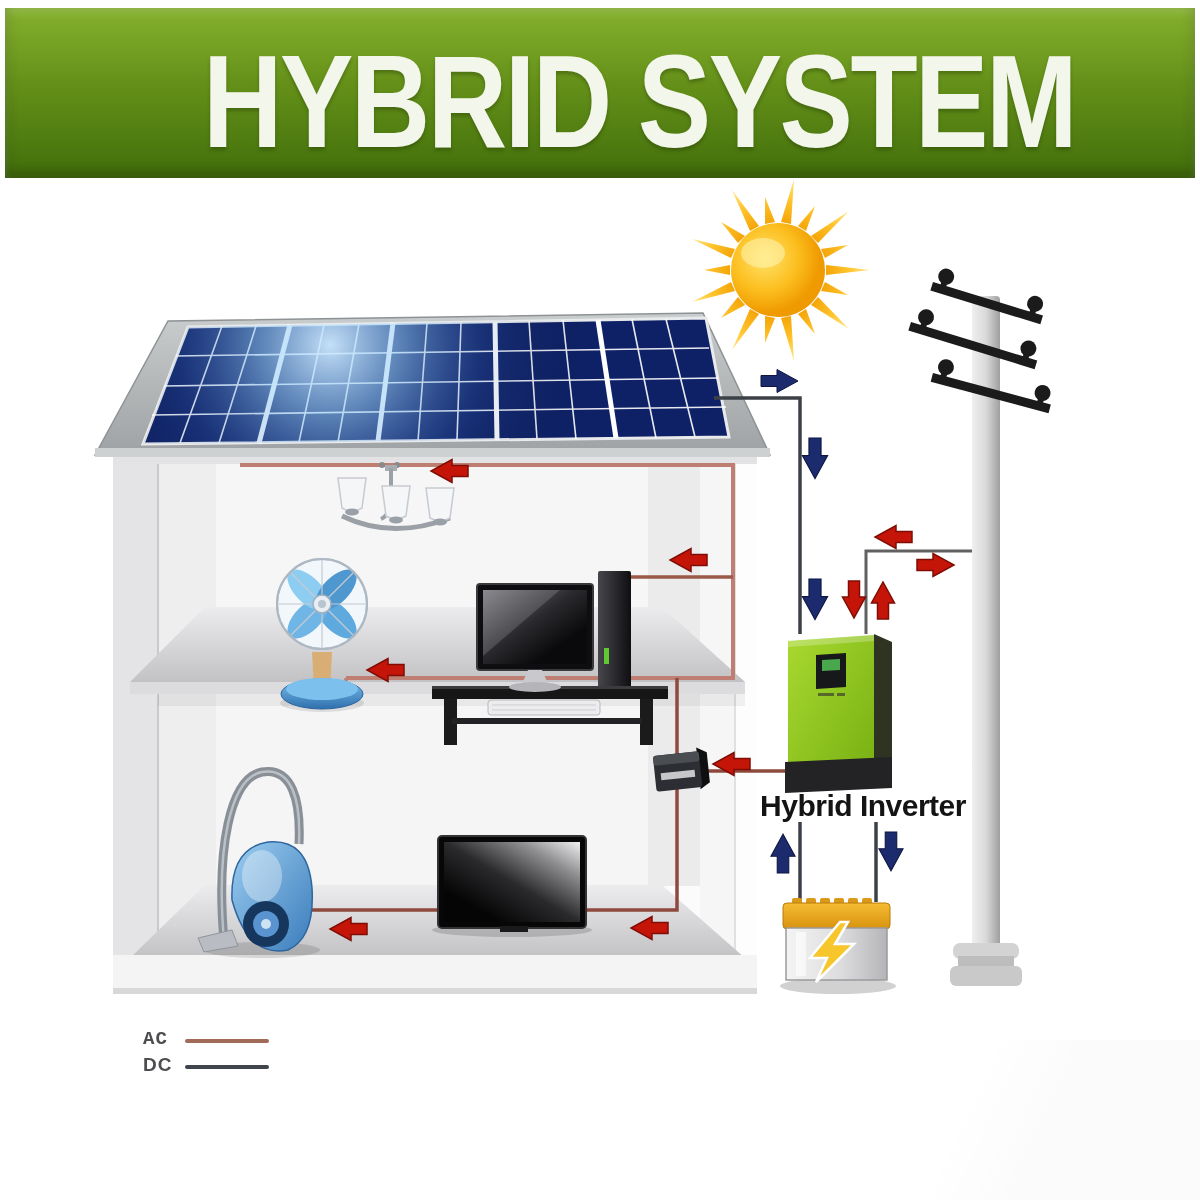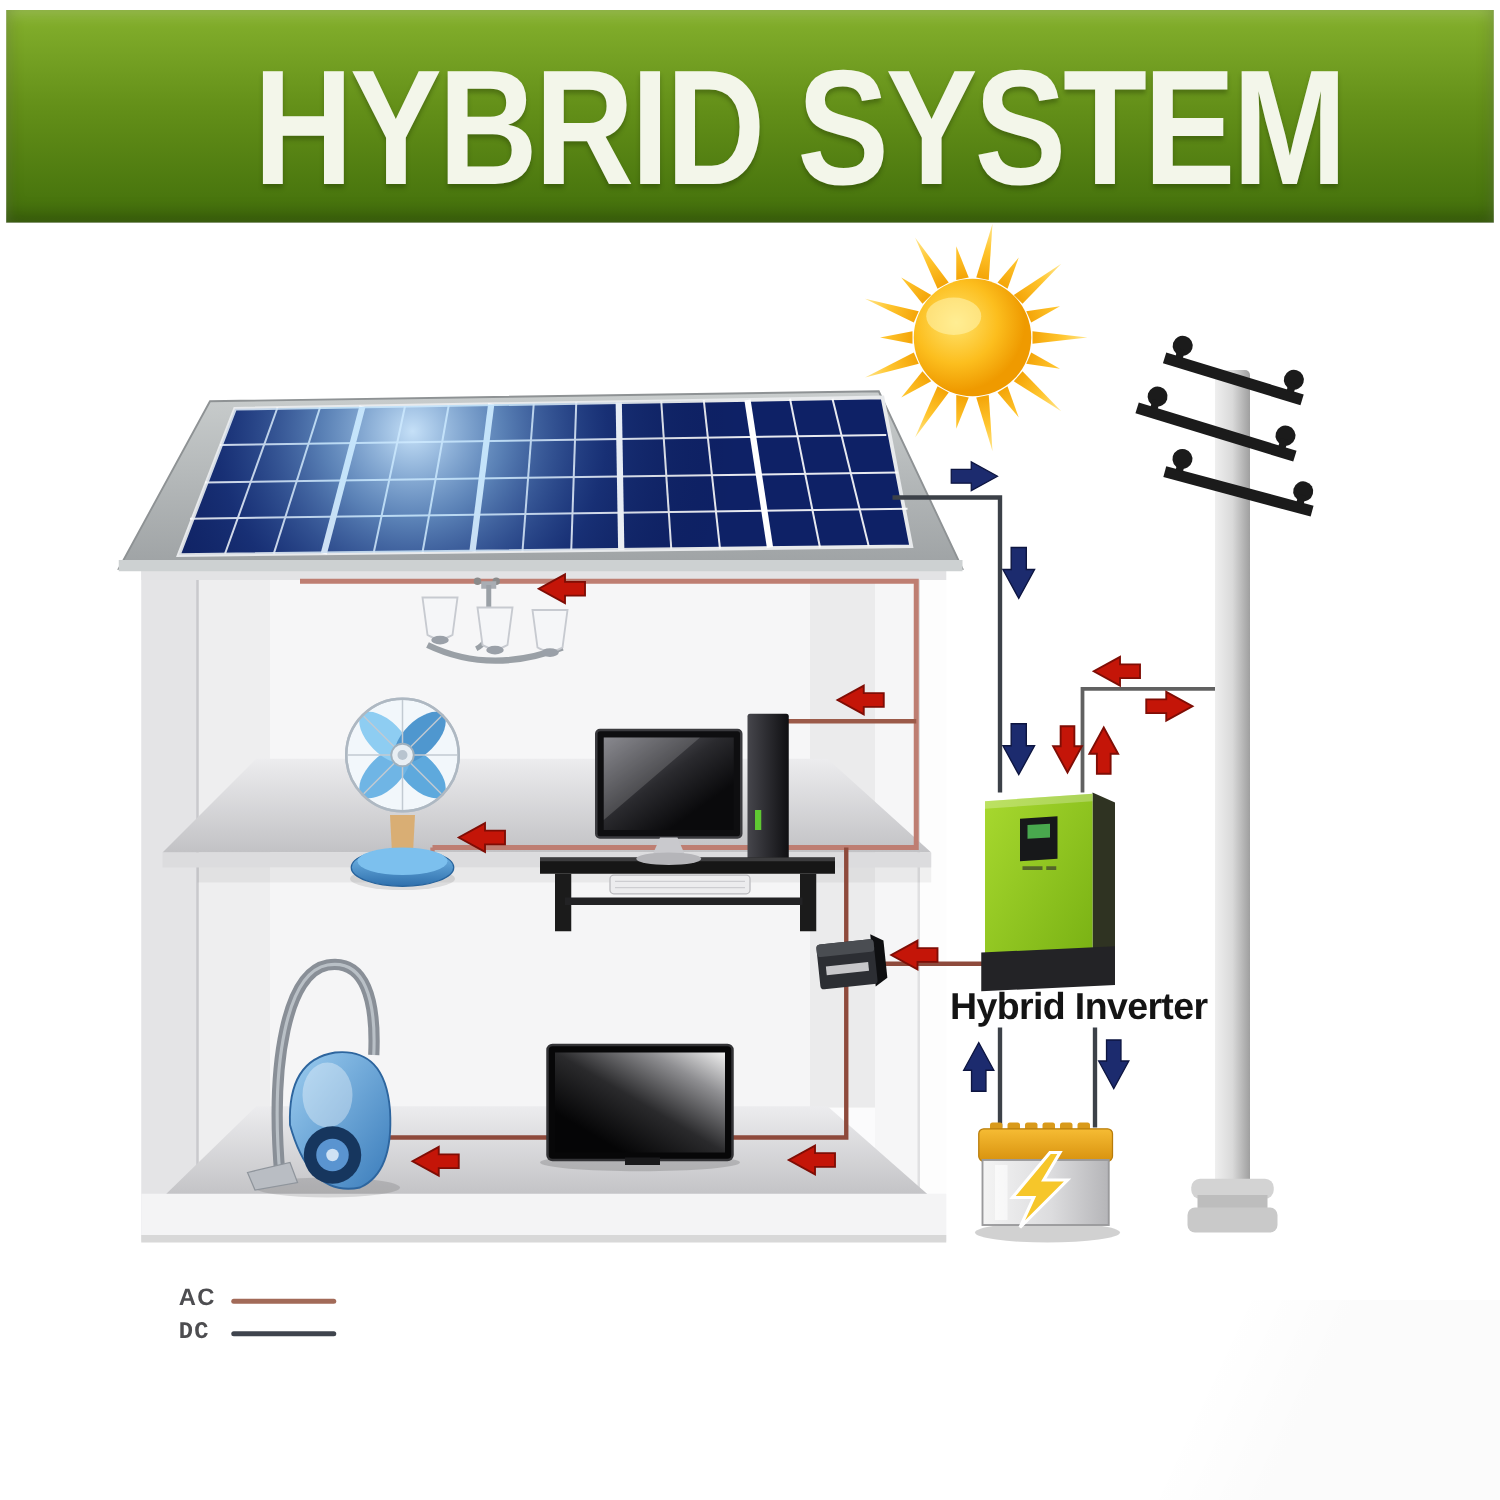--- a/index.html
+++ b/index.html
@@ -9,22 +9,22 @@
           background:linear-gradient(180deg,#85b12d 0%,#649019 45%,#426f0b 100%);
           box-shadow:inset 0 -6px 14px rgba(0,0,0,0.25), inset 0 4px 10px rgba(255,255,255,0.18);}
   .banner-title{position:absolute;left:198px;top:28px;font-size:131px;font-weight:bold;
           line-height:1;white-space:nowrap;letter-spacing:-3px;color:#f3f6ea;
           transform:scaleX(0.84);transform-origin:left top;
           text-shadow:0 3px 4px rgba(30,50,0,0.35);}
   .diagram-svg{position:absolute;left:0;top:0;width:1200px;height:1200px;}
   .inverter-label{position:absolute;left:760px;top:789px;width:206px;text-align:center;
           font-size:30px;font-weight:bold;color:#141414;letter-spacing:-0.5px;}
   .legend-label{position:absolute;font-size:19px;font-weight:bold;color:#4d4d50;letter-spacing:1px;}
-  .legend-ac{left:143px;top:1028px;}
-  .legend-dc{left:143px;top:1054px;font-family:Liberation Mono, monospace;}
+  .legend-ac{left:143px;top:1028px;font-family:Liberation Mono, monospace;}
+  .legend-dc{left:143px;top:1054px;}
   .wm{position:absolute;right:0;bottom:0;width:400px;height:160px;
       background:linear-gradient(115deg,rgba(0,0,0,0) 40%,rgba(0,0,0,0.015) 60%);}
 </style>
 </head>
 <body>
 
 <div class="stage">
 
   <div class="banner">
     <span class="banner-title">HYBRID SYSTEM</span>

